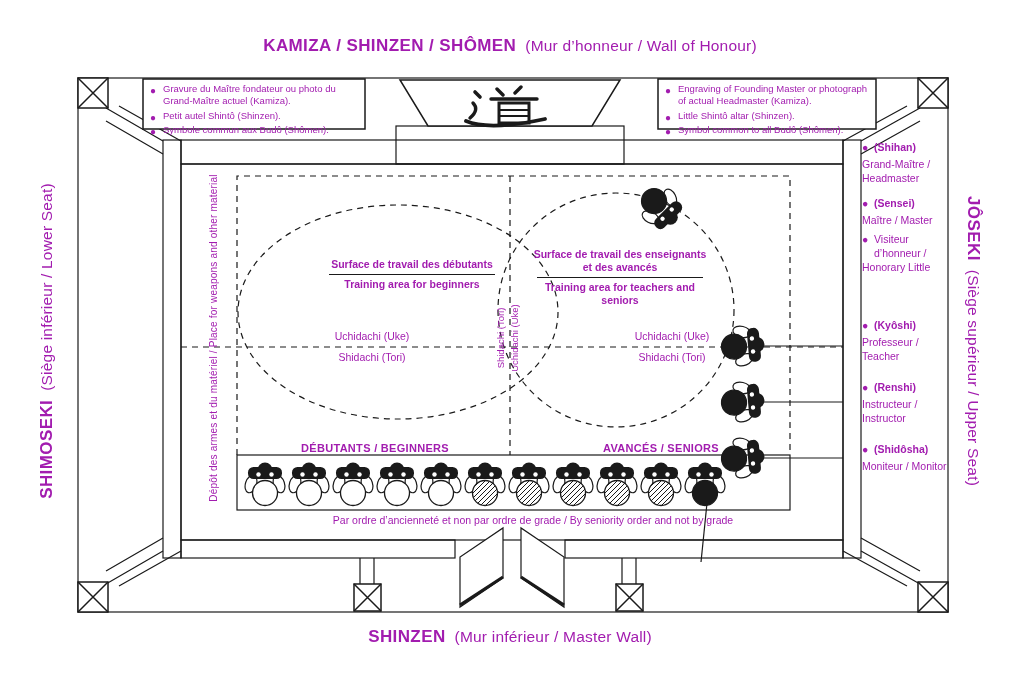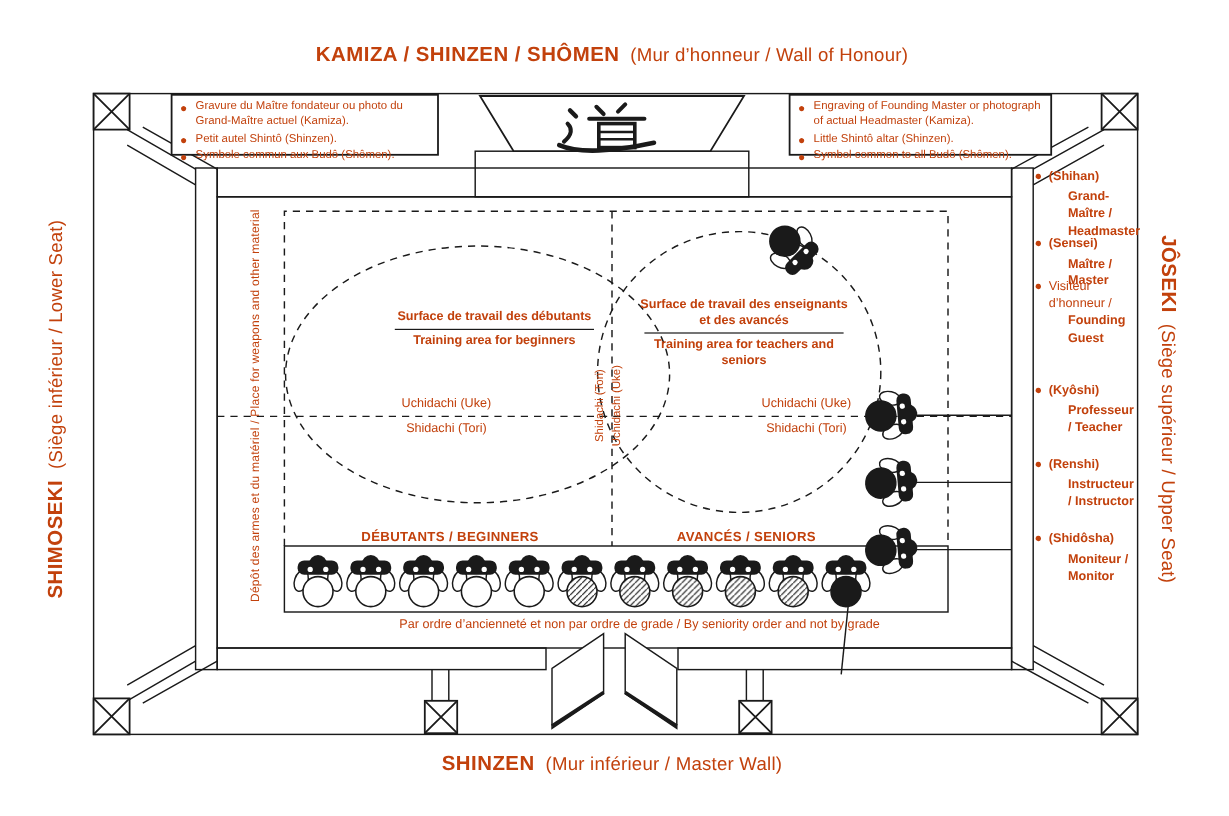--- a/index.html
+++ b/index.html
@@ -1,33 +1,33 @@
 <!DOCTYPE html>
 <html><head>
 <meta charset="utf-8">
 <style>
   html,body{margin:0;padding:0;background:#fff;}
   #stage{position:relative;width:1024px;height:680px;background:#fff;overflow:hidden;
-         font-family:"Liberation Sans",sans-serif;color:#c2410c;}
+         font-family:"Liberation Sans",sans-serif;color:#a21caf;}
   #structure{position:absolute;left:0;top:0;}
   .abs{position:absolute;}
   .ctr{transform:translate(-50%,-50%);}
   .nowrap{white-space:nowrap;}
   .title{font-size:15.5px;letter-spacing:.2px;}
   .title b{font-size:17px;letter-spacing:.4px;}
   .rot-l{transform:translate(-50%,-50%) rotate(-90deg);}
   .rot-r{transform:translate(-50%,-50%) rotate(90deg);}
   .notebox{font-size:9.5px;line-height:1.3;}
   .notebox .bi{position:relative;padding-left:13px;margin-bottom:2px;}
   .notebox .bi .dot{position:absolute;left:0;top:1px;font-size:10px;}
   .panel-item{position:absolute;left:862px;width:86px;font-size:10.5px;line-height:1.35;}
   .panel-item .term{position:relative;padding-left:12px;font-weight:bold;}
   .panel-item.plain .term{font-weight:normal;}
   .panel-item .dot{position:absolute;left:0;top:0;}
-  .panel-item .desc{padding-left:28px;margin-top:3px;font-weight:bold;}
+  .panel-item .desc{padding-left:0;margin-top:3px;}
   .area-label{font-size:10.5px;font-weight:bold;text-align:center;line-height:1.25;}
   .area-label .rule{height:0;border-top:1.4px solid #1a1a1a;margin:3px 6px;}
   .pair{font-size:10.5px;}
   .axis-label{font-size:9.5px;}
   .row-label{font-size:11px;font-weight:bold;letter-spacing:.3px;}
   .small-note{font-size:10.5px;padding-left:46px;}
   .fline{font-size:10px;line-height:1.45;}
   .weapons{font-size:10px;letter-spacing:.2px;}
   .sr{position:absolute;opacity:0;font-size:1px;pointer-events:none;}
   
@@ -318,21 +318,21 @@
   <div class="panel-item" style="top:140px;">
     <div class="term"><span class="dot">●</span><span>(Shihan)</span></div>
     <div class="desc">Grand-Maître / Headmaster</div>
   </div>
   <div class="panel-item" style="top:196px;">
     <div class="term"><span class="dot">●</span><span>(Sensei)</span></div>
     <div class="desc">Maître / Master</div>
   </div>
   <div class="panel-item plain" style="top:232px;">
     <div class="term"><span class="dot">●</span><span>Visiteur d’honneur /</span></div>
-    <div class="desc" style="margin-top:0;">Founding Guest</div>
+    <div class="desc" style="margin-top:0;">Honorary Little</div>
   </div>
   <div class="panel-item" style="top:318px;">
     <div class="term"><span class="dot">●</span><span>(Kyôshi)</span></div>
     <div class="desc">Professeur / Teacher</div>
   </div>
   <div class="panel-item" style="top:380px;">
     <div class="term"><span class="dot">●</span><span>(Renshi)</span></div>
     <div class="desc">Instructeur / Instructor</div>
   </div>
   <div class="panel-item" style="top:442px;">
@@ -356,18 +356,18 @@
 
   <div class="abs pair nowrap" style="left:672px;top:330px;transform:translateX(-50%);">Uchidachi (Uke)</div>
   <div class="abs pair nowrap" style="left:672px;top:351px;transform:translateX(-50%);">Shidachi (Tori)</div>
 
   <div class="abs rot-l axis-label nowrap" style="left:500px;top:338px;">Shidachi (Tori)</div>
   <div class="abs rot-l axis-label nowrap" style="left:514px;top:338px;">Uchidachi (Uke)</div>
 
   <div class="abs rot-l weapons nowrap" style="left:213px;top:338px;">Dépôt des armes et du matériel / Place for weapons and other material</div>
 
   <div class="abs row-label nowrap" style="left:375px;top:442px;transform:translateX(-50%);">DÉBUTANTS / BEGINNERS</div>
-  <div class="abs row-label nowrap" style="left:622px;top:442px;transform:translateX(-50%);">AVANCÉS / SENIORS</div>
+  <div class="abs row-label nowrap" style="left:661px;top:442px;transform:translateX(-50%);">AVANCÉS / SENIORS</div>
 
   <div class="abs small-note nowrap" style="left:510px;top:514px;transform:translateX(-50%);">Par ordre d’ancienneté et non par ordre de grade / By seniority order and not by grade</div>
 
 
 </div>
 
 </body></html>

